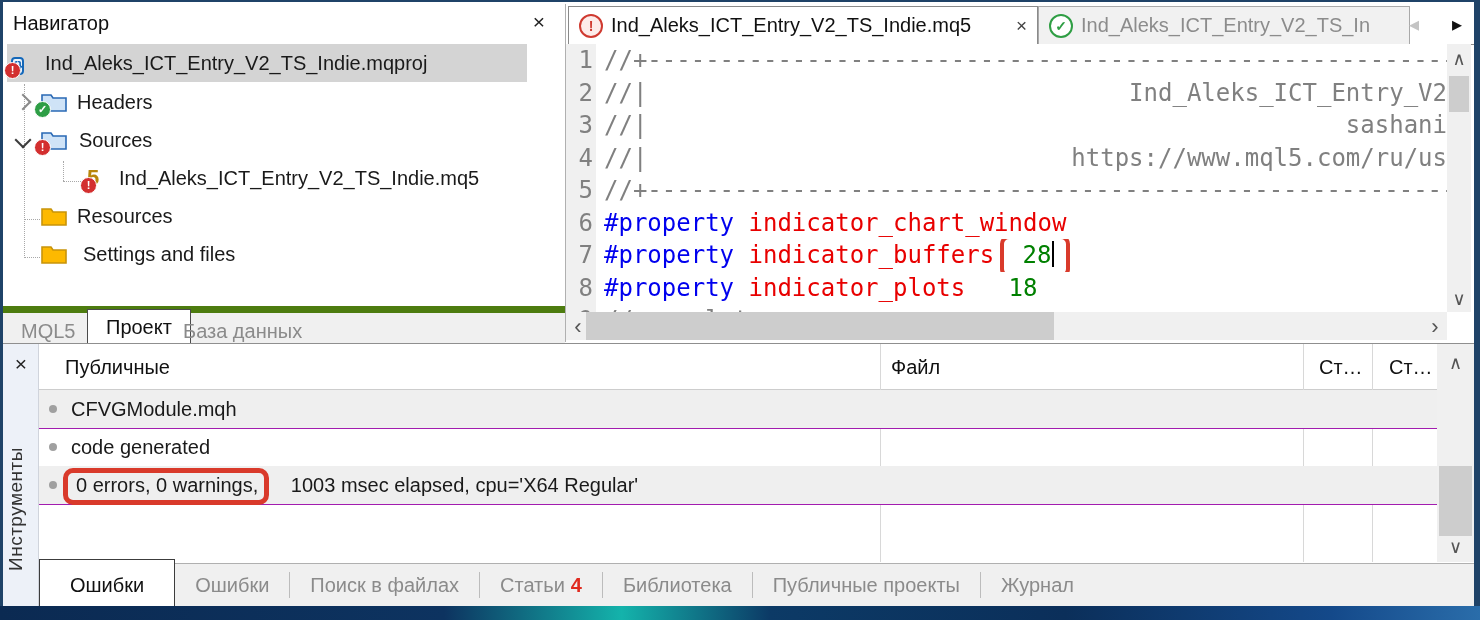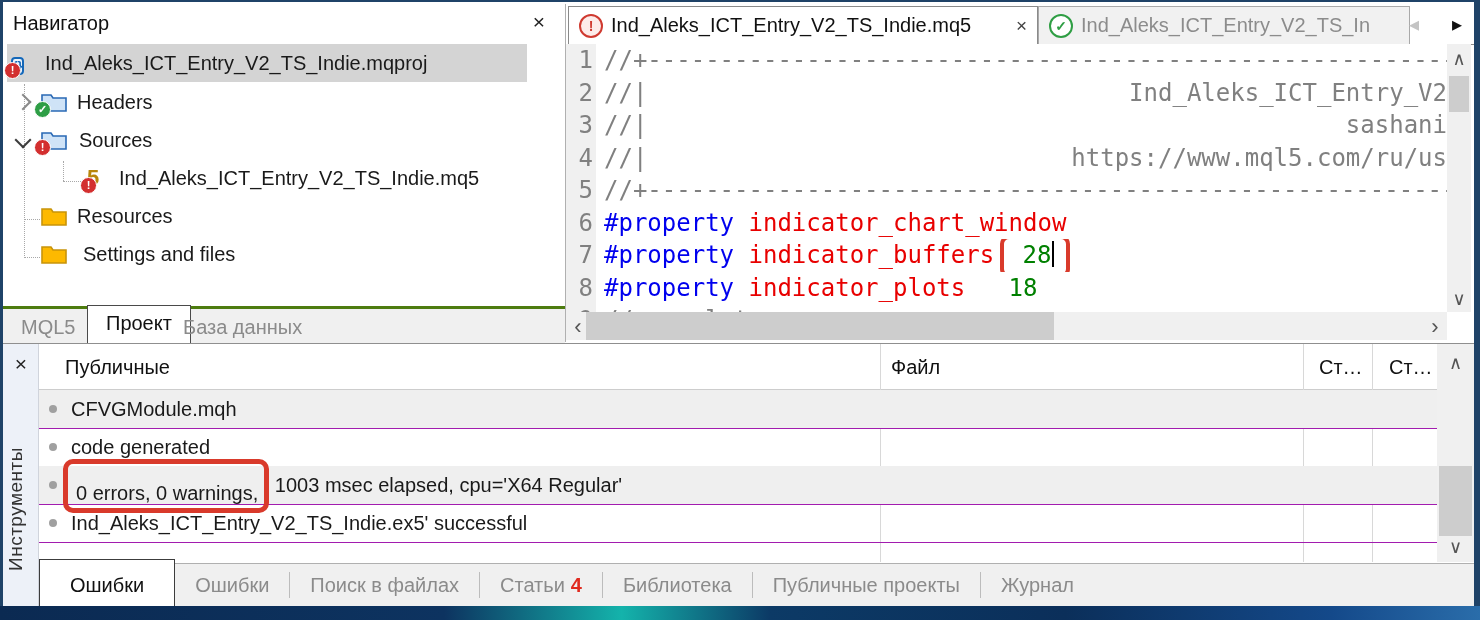--- a/index.html
+++ b/index.html
@@ -25,21 +25,21 @@
        color:#fff;font-size:11px;font-weight:bold;line-height:15px;text-align:center;border:1px solid #fff}
   .b-err{background:#d32f2f}
   .b-ok{background:#2e9e46}
   .proj-ic{width:24px;height:20px;border:2px solid #1467b8;border-radius:4px;color:#1467b8;
        font-size:12px;font-weight:bold;text-align:center;line-height:18px;background:#eaf3fc}
   .mq5-ic{font-size:22px;font-weight:bold;color:#b8860b;line-height:22px}
   .dot-v{position:absolute;border-left:1px dotted #a8a8a8}
   .dot-h{position:absolute;border-top:1px dotted #a8a8a8}
 
   #nav-tabs{position:absolute;left:0;top:302px;width:562px;height:38px;background:#f0f0f0;
-       border-top:3px solid #4d7c0f}
+       border-top:7px solid #4d7c0f}
   .ntab{position:absolute;font-size:20px;color:#8b8b8b;top:7px}
   .ntab.active{top:-4px;height:41px;background:#fff;border:1px solid #4a4a4a;border-bottom:none;
        color:#111;padding:6px 18px 0 18px;font-size:20px}
 
   
   #ed-tabbar{position:absolute;left:563px;top:2px;width:908px;height:40px;background:#fff;border-bottom:1px solid #8a8a8a}
   .etab{position:absolute;top:2px;height:37px;display:flex;align-items:center;gap:8px;padding:0 10px;font-size:20px}
   .etab.active{left:2px;width:448px;background:#fff;border:1px solid #8a8a8a;border-bottom:1px solid #fff;color:#111}
   .etab.inactive{left:472px;width:350px;background:#f1f1f1;border:1px solid #a9a9a9;color:#8c8c8c;overflow:hidden}
   .stat-ic{width:20px;height:20px;border-radius:50%;flex:none;font-size:14px;font-weight:bold;
@@ -80,22 +80,22 @@
        writing-mode:vertical-rl;transform:rotate(180deg);font-size:19px;color:#333;
        text-align:center;letter-spacing:.5px}
   #grid{position:absolute;left:36px;top:342px;width:1435px;height:220px;background:#fff}
   .ghead{position:absolute;top:0;height:46px;font-size:20px;color:#111;display:flex;align-items:center}
   .ghead-border{position:absolute;left:0;top:45px;width:1398px;height:1px;background:#cdcdcd}
   .colsep{position:absolute;top:0;width:1px;height:218px;background:#d8d8d8}
   .grow{position:absolute;left:0;width:1398px;height:38px;display:flex;align-items:center;
        font-size:20px;border-bottom:1px solid #a21caf}
   .grow.alt{background:#efefef}
   .bullet{width:8px;height:8px;border-radius:50%;background:#a0a0a0;margin:0 14px 0 10px;flex:none}
-  .note2{display:inline-block;border:5px solid #d93a2b;border-radius:10px;padding:18px 6px 3px 8px;
-       margin:-1px 0 -3px -8px}
+  .note2{display:inline-block;border:5px solid #d93a2b;border-radius:10px;padding:1px 6px 3px 8px;
+       margin:-1px 16px -3px -8px}
   .gsb{position:absolute;left:1398px;top:0;width:37px;height:218px;background:#f0f0f0}
 
   #tb-bottom-border{position:absolute;left:36px;top:561px;width:1435px;height:1px;background:#b0b0b0}
   #tb-tabs{position:absolute;left:36px;top:562px;width:1435px;height:42px;background:#f0f0f0;
        display:flex;align-items:center}
   .btab{font-size:20px;color:#8b8b8b;padding:0 20px;display:flex;align-items:center;gap:6px;white-space:nowrap}
   .btab.active{background:#fff;border:1px solid #3c3c3c;border-bottom:none;color:#111;
        height:47px;margin-top:-6px;padding:6px 30px 0 30px;box-sizing:border-box;display:flex;align-items:center}
   .bsep{width:1px;height:26px;background:#bcbcbc;flex:none}
   .tab-badge{color:#e02b20;font-weight:bold;font-size:20px}
@@ -270,24 +270,20 @@
     </div>
     <div class="grow" style="top:84px">
       <span class="bullet"></span>
       <span>code generated</span>
     </div>
     <div class="grow alt" style="top:122px">
       <span class="bullet"></span>
       <span class="note2"><span>0 errors, 0 warnings,</span></span>
       <span style="white-space:pre"> 1003 msec elapsed, cpu='X64 Regular'</span>
     </div>
-    <div class="grow" style="top:160px">
-      <span class="bullet"></span>
-      <span>Ind_Aleks_ICT_Entry_V2_TS_Indie.ex5' successful</span>
-    </div>
 
     <div class="gsb">
       <span class="sb-arrow" style="left:0;top:8px;width:37px">∧</span>
       <div class="thumb" style="left:2px;top:122px;width:33px;height:70px"></div>
       <span class="sb-arrow" style="left:0;bottom:4px;width:37px">∨</span>
     </div>
   </div>
 
   <div id="tb-bottom-border"></div>
 

